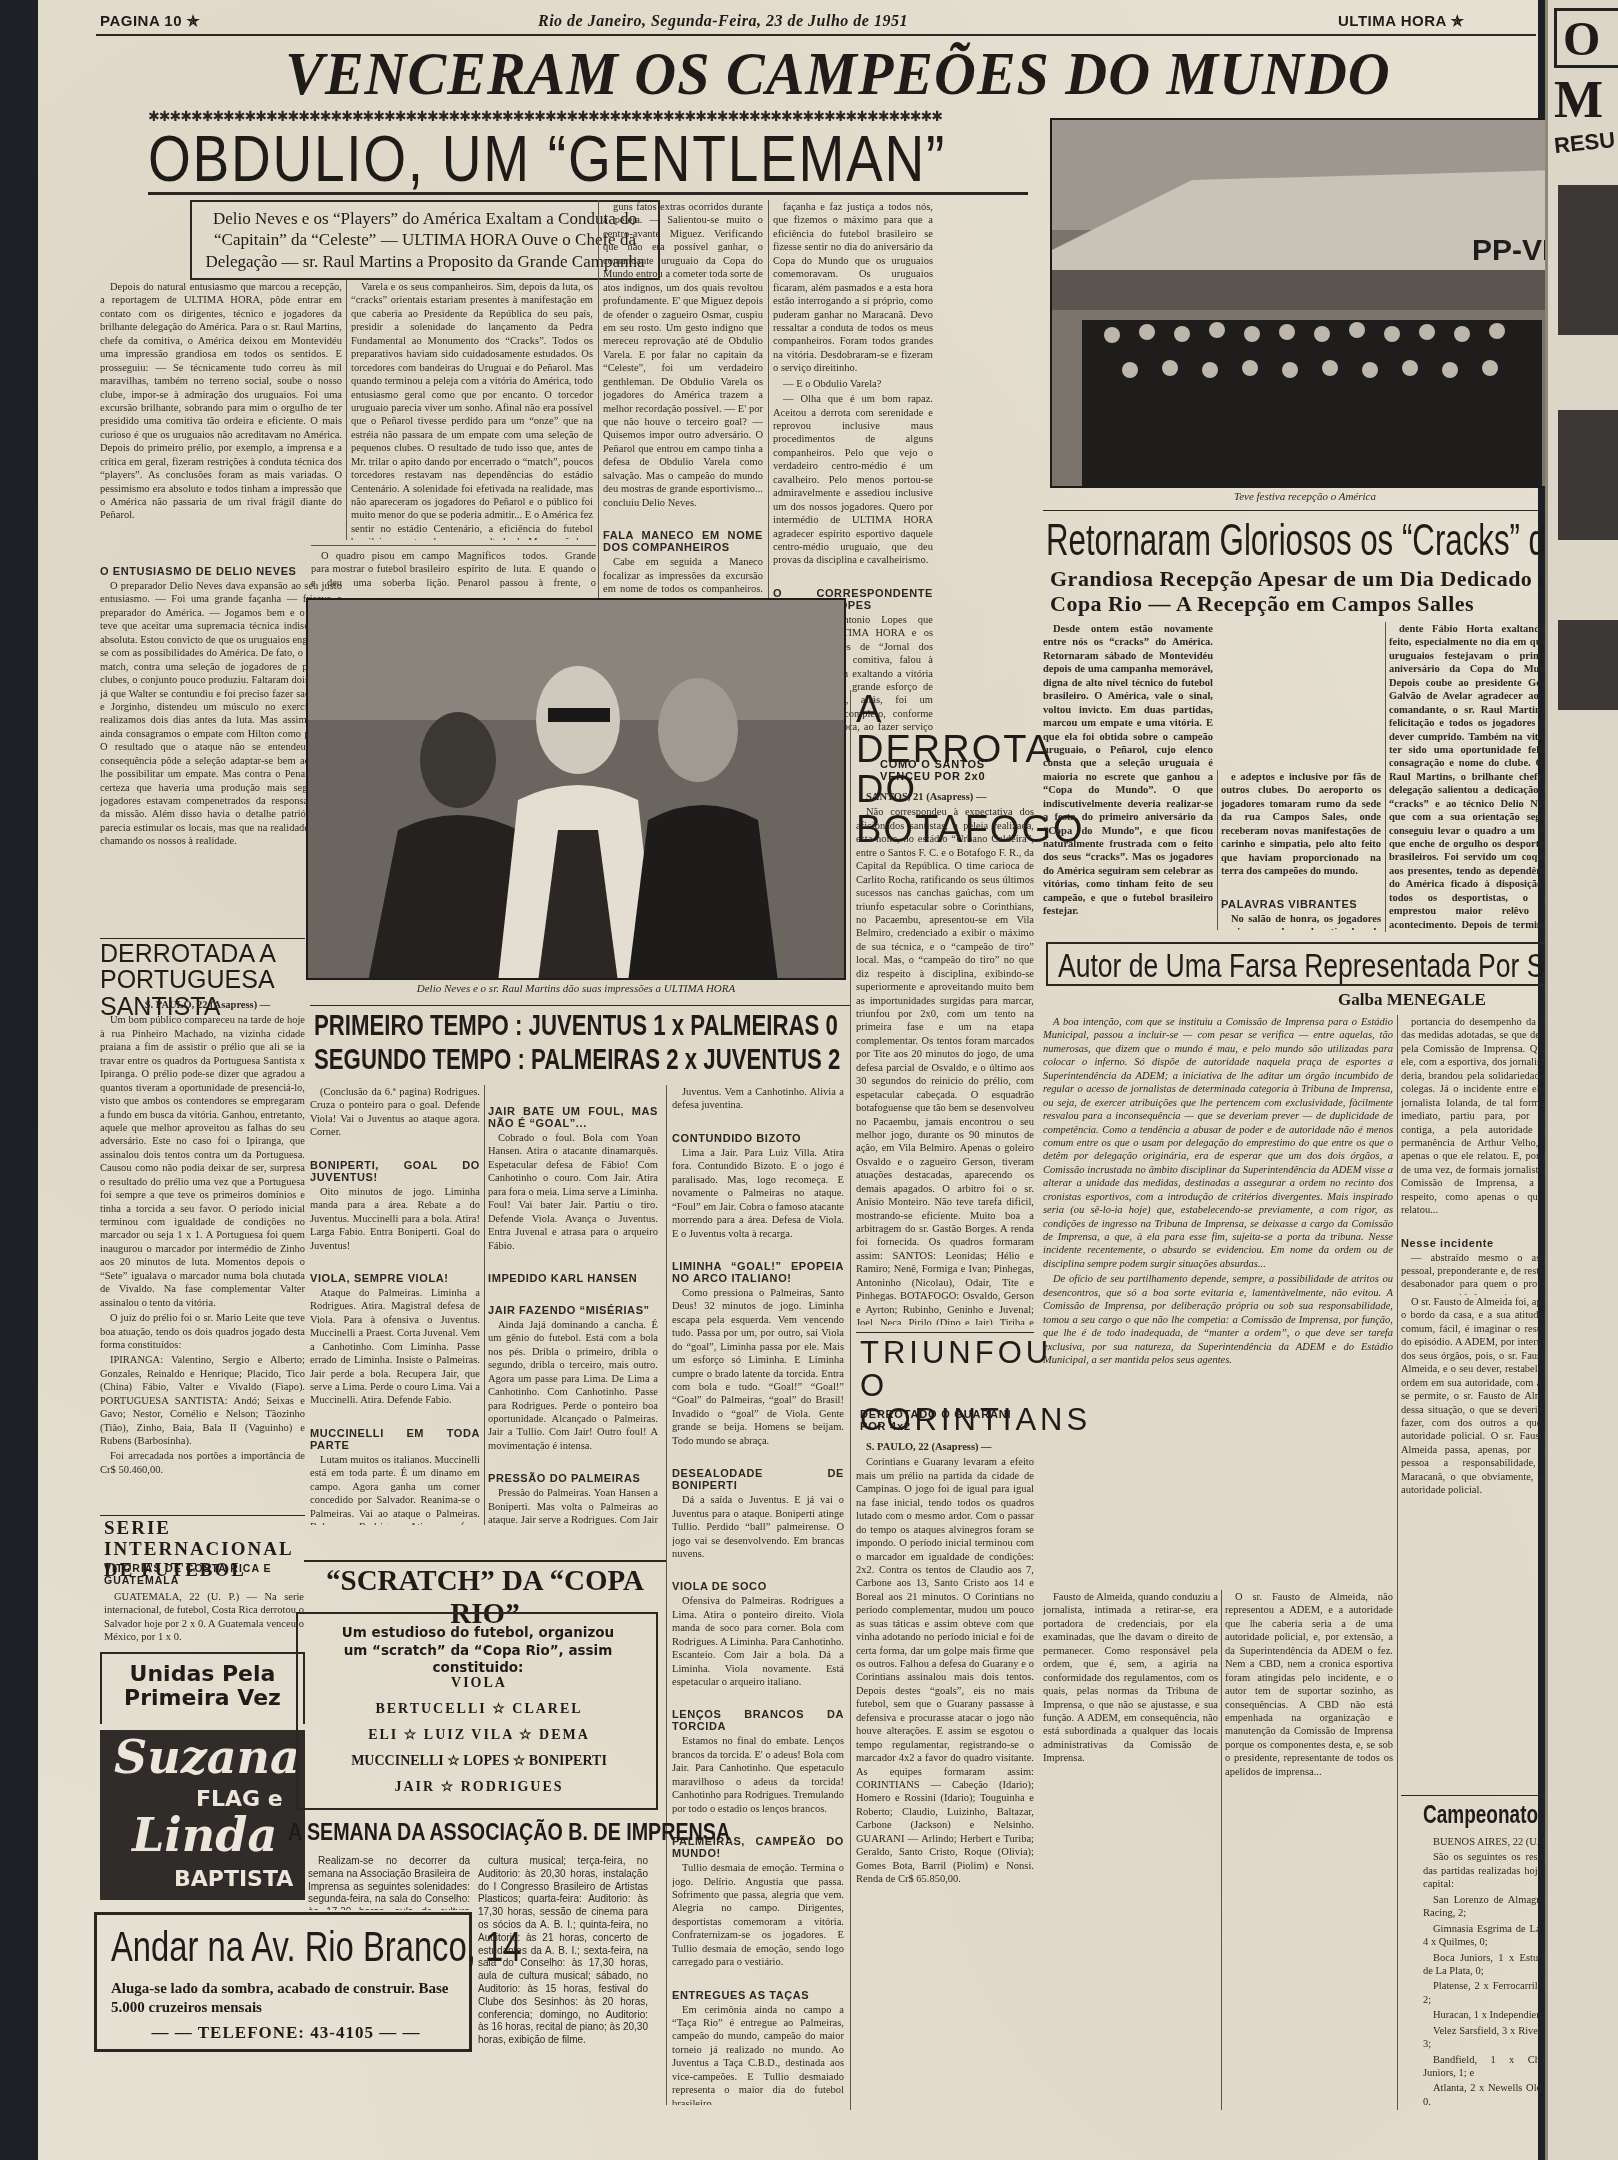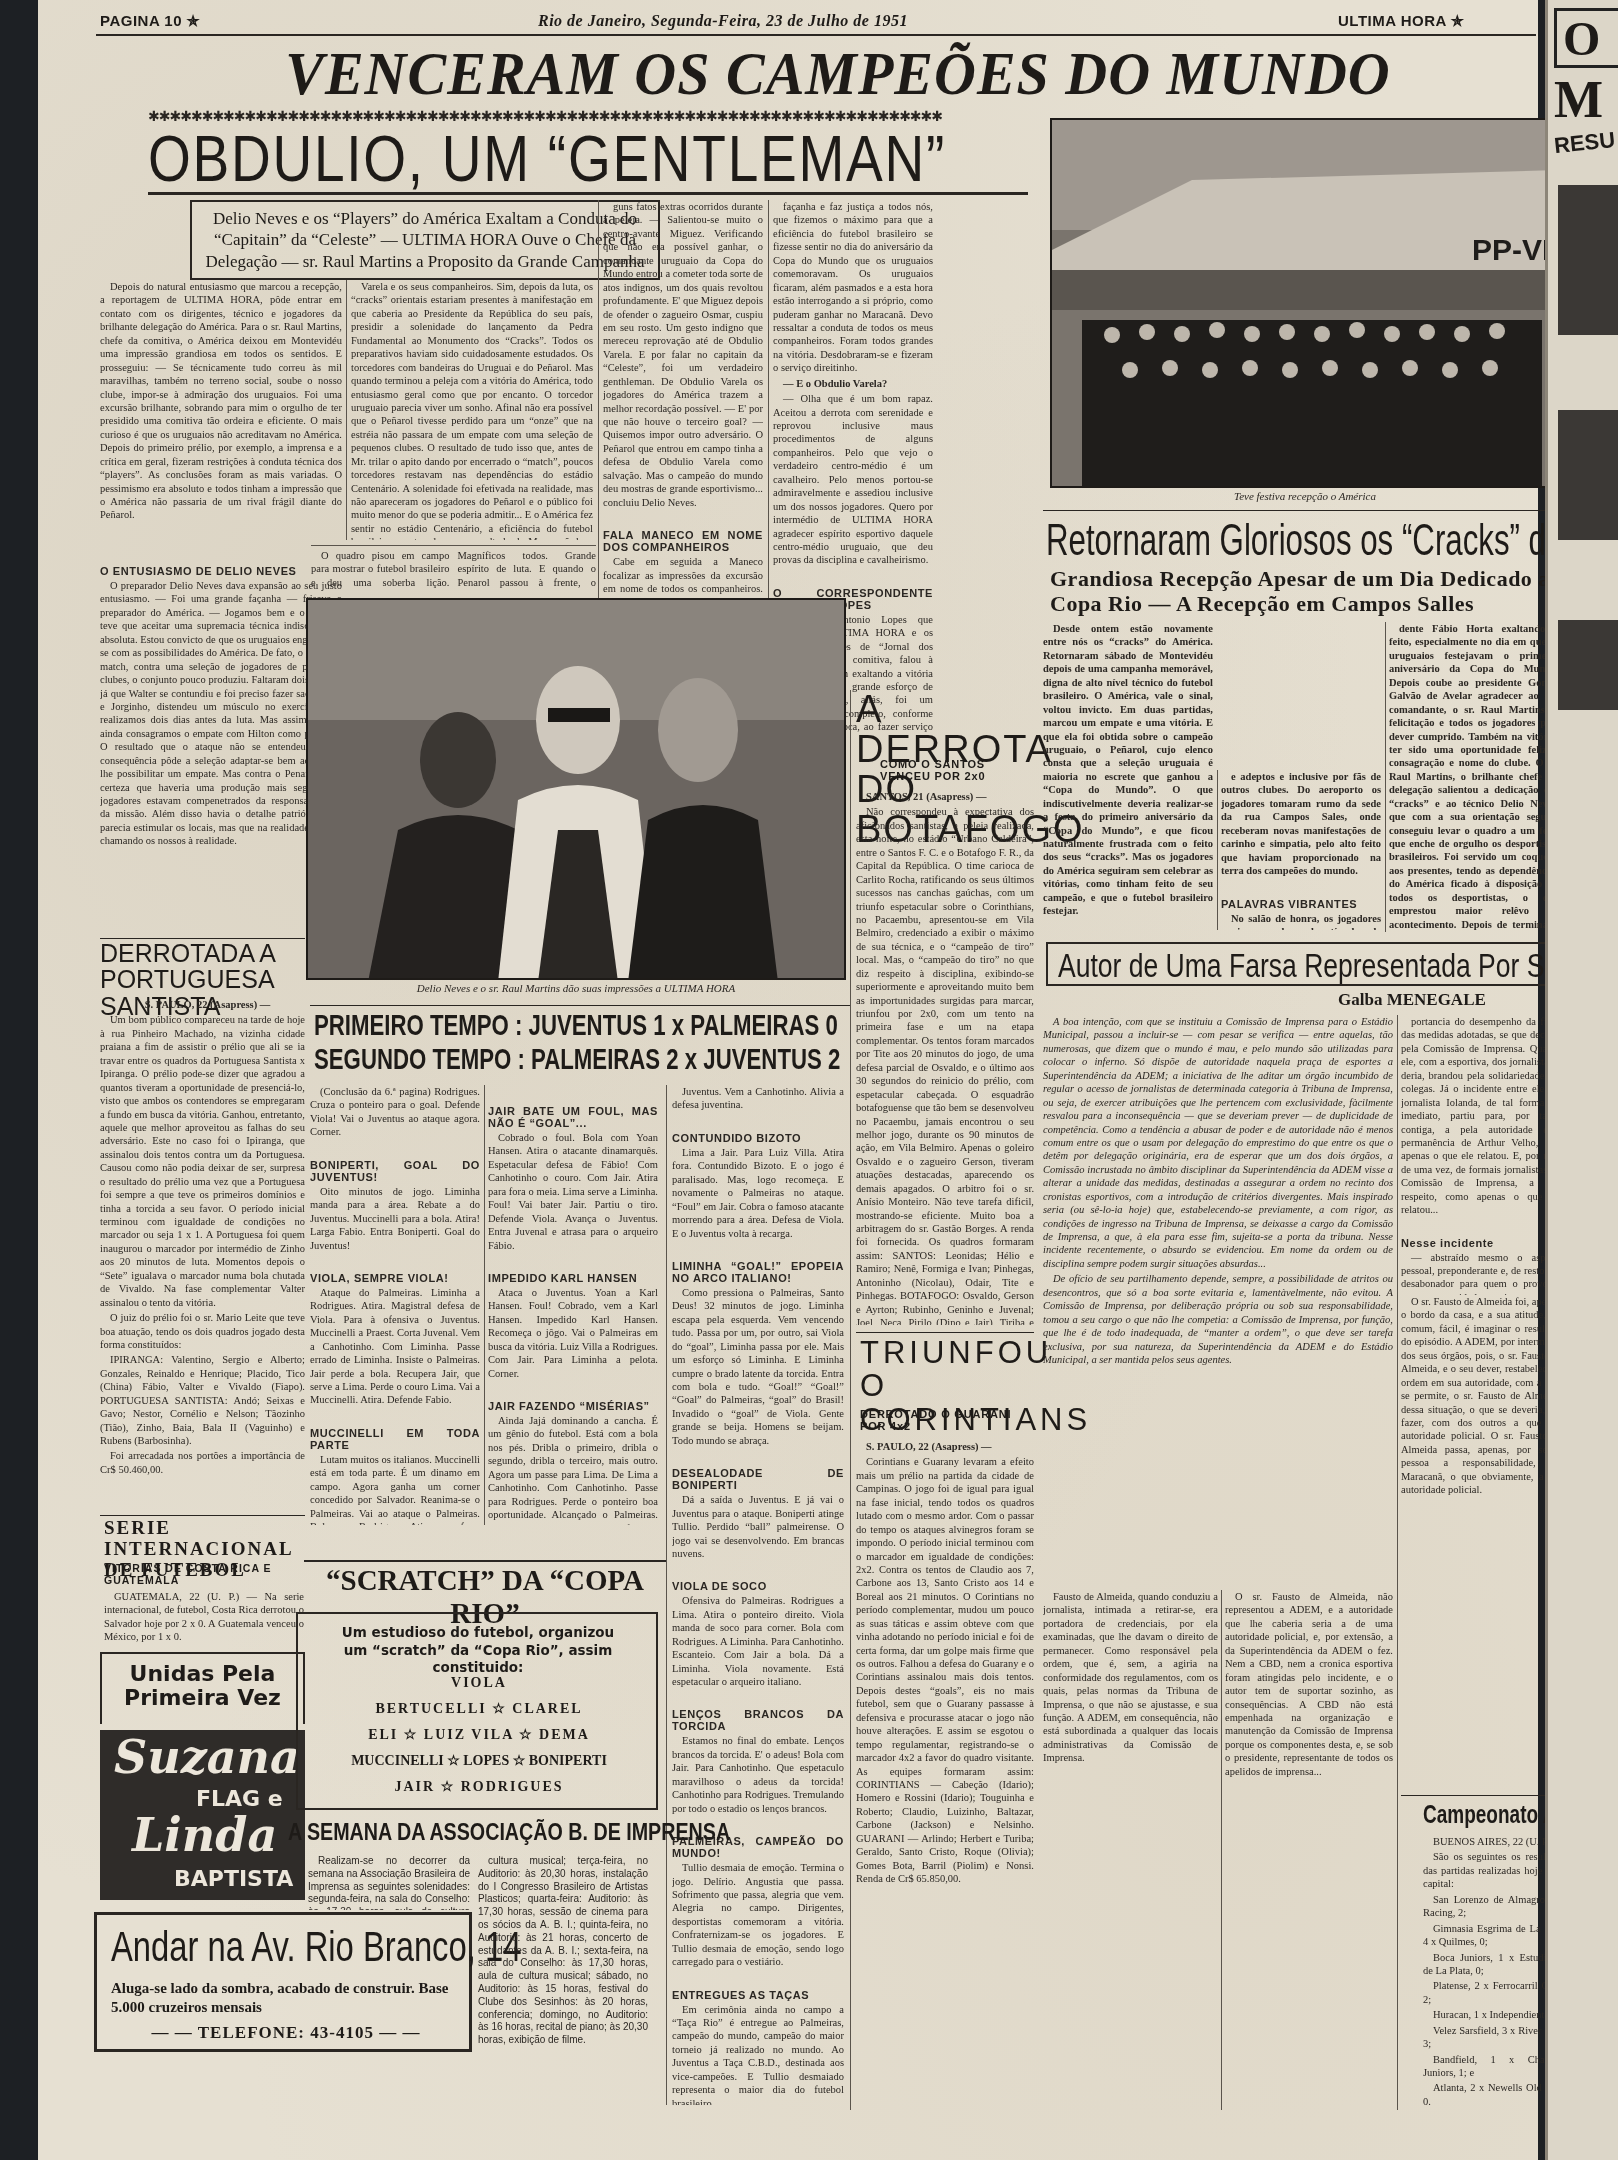--- a/index.html
+++ b/index.html
@@ -73,21 +73,21 @@
   </div>
   <div class="vrule" style="left:560px; top:200px; height:580px;"></div>
   <div class="col" style="left:565px; top:200px; width:160px; height:580px;">
     <p>guns fatos extras ocorridos durante a peleja. — Salientou-se muito o centro-avante Miguez. Verificando que não era possível ganhar, o comandante uruguaio da Copa do Mundo entrou a cometer toda sorte de atos indignos, um dos quais revoltou profundamente. E' que Miguez depois de ofender o zagueiro Osmar, cuspiu em seu rosto. Um gesto indigno que mereceu reprovação até de Obdulio Varela. E por falar no capitain da “Celeste”, foi um verdadeiro genthleman. De Obdulio Varela os jogadores do América trazem a melhor recordação possível. — E' por que não houve o terceiro goal? — Quisemos impor outro adversário. O Peñarol que entrou em campo tinha a defesa de Obdulio Varela como salvação. Mas o campeão do mundo deu mostras de grande esportivismo... concluiu Delio Neves.</p>
     <div class="sub">FALA MANECO EM NOME DOS COMPANHEIROS</div>
     <p>Cabe em seguida a Maneco focalizar as impressões da excursão em nome de todos os companheiros. E o “Saci do Irajá” esteve realmente exuberante. — Sabe lá o que é isso, vencer com o título de Obdulio Varela em seus próprios domínios! Que orgulho para nós!</p>
   </div>
   <div class="vrule" style="left:730px; top:200px; height:580px;"></div>
   <div class="col" style="left:735px; top:200px; width:160px; height:580px;">
     <p>façanha e faz justiça a todos nós, que fizemos o máximo para que a eficiência do futebol brasileiro se fizesse sentir no dia do aniversário da Copa do Mundo que os uruguaios comemoravam. Os uruguaios ficaram, além pasmados e a esta hora estão interrogando a si próprio, como puderam ganhar no Maracanã. Devo ressaltar a conduta de todos os meus companheiros. Foram todos grandes na vitória. Desdobraram-se e fizeram o serviço direitinho.</p>
-    <p style="font-weight:bold">— E o Obdulio Varela?</p>
+    <p style="font-weight:normal">— E o Obdulio Varela?</p>
     <p>— Olha que é um bom rapaz. Aceitou a derrota com serenidade e reprovou inclusive maus procedimentos de alguns companheiros. Pelo que vejo o verdadeiro centro-médio é um cavalheiro. Pelo menos portou-se admiravelmente e assediou inclusive um dos nossos jogadores. Quero por intermédio de ULTIMA HORA agradecer espírito esportivo daquele centro-médio uruguaio, que deu provas da disciplina e cavalheirismo.</p>
     <div class="sub">O CORRESPONDENTE ANTONIO LOPES</div>
     <p>O plaier Antonio Lopes que representou ULTIMA HORA e os nossos confrades de “Jornal dos Sports” junto à comitiva, falou à nossa reportagem exaltando a vitória do América e a grande esforço de Antonio Lopes, aliás, foi um correspondente completo, conforme se noticiou à época, ao fazer serviço de informações.</p>
   </div>
 
   <div class="col" style="left:62px; top:545px; width:242px; height:390px;">
     <div class="sub">O ENTUSIASMO DE DELIO NEVES</div>
     <p>O preparador Delio Neves dava expansão ao seu justo entusiasmo. — Foi uma grande façanha — frisava o preparador do América. — Jogamos bem e o Penarol teve que aceitar uma supremacia técnica indiscutível e absoluta. Estou convicto de que os uruguaios enganaram-se com as possibilidades do América. De fato, o primeiro match, contra uma seleção de jogadores de pequenos clubes, o conjunto pouco produziu. Faltaram dois pontas, já que Walter se contundiu e foi preciso fazer sacrifícios, e Jorginho, distendeu um músculo no exercício que realizamos dois dias antes da luta. Mas assim mesmo ainda consagramos o empate com Hilton como ponteiro. O resultado que o ataque não se entendeu. E em consequência pôde a seleção adaptar-se bem ao jogo e lhe possibilitar um empate. Mas contra o Penarol tinha certeza que haveria uma produção mais segura. Os jogadores estavam compenetrados da responsabilidade da missão. Além disso havia o detalhe patriótico que parecia estimular os locais, mas que na realidade acabou chamando os nossos à realidade.</p>
   </div>
 
@@ -154,21 +154,20 @@
     <div class="sub">VIOLA, SEMPRE VIOLA!</div>
     <p>Ataque do Palmeiras. Liminha a Rodrigues. Atira. Magistral defesa de Viola. Para à ofensiva o Juventus. Muccinelli a Praest. Corta Juvenal. Vem a Canhotinho. Com Liminha. Passe errado de Liminha. Insiste o Palmeiras. Jair perde a bola. Recupera Jair, que serve a Lima. Perde o couro Lima. Vai a Muccinelli. Atira. Defende Fabio.</p>
     <div class="sub">MUCCINELLI EM TODA PARTE</div>
     <p>Lutam muitos os italianos. Muccinelli está em toda parte. É um dinamo em campo. Agora ganha um corner concedido por Salvador. Reanima-se o Palmeiras. Vai ao ataque o Palmeiras. Bola com Rodrigues. Atira para fora. Passe de Praest. O ponteiro vadeia. Corta Juvenal. Vem a Luiz Villa. Serve a Canhotinho. Este para Jair. Perde. Vai o Palmeiras ao ataque.</p>
   </div>
   <div class="vrule" style="left:446px; top:1085px; height:440px;"></div>
   <div class="col" style="left:450px; top:1085px; width:170px; height:440px;">
     <div class="sub">JAIR BATE UM FOUL, MAS NÃO É “GOAL”...</div>
     <p>Cobrado o foul. Bola com Yoan Hansen. Atira o atacante dinamarquês. Espetacular defesa de Fábio! Com Canhotinho o couro. Com Jair. Atira para fora o meia. Lima serve a Liminha. Foul! Vai bater Jair. Partiu o tiro. Defende Viola. Avança o Juventus. Entra Juvenal e atrasa para o arqueiro Fábio.</p>
     <div class="sub">IMPEDIDO KARL HANSEN</div>
-    <p>Ataca o Juventus. Yoan a Karl Hansen. Foul! Cobrado, vem a Karl Hansen. Impedido Karl Hansen. Recomeça o jôgo. Vai o Palmeiras em busca da vitória. Luiz Villa a Rodrigues. Com Jair. Para Liminha a pelota. Corner.</p>
     <div class="sub">JAIR FAZENDO “MISÉRIAS”</div>
     <p>Ainda Jajá dominando a cancha. É um gênio do futebol. Está com a bola nos pés. Dribla o primeiro, dribla o segundo, dribla o terceiro, mais outro. Agora um passe para Lima. De Lima a Canhotinho. Com Canhotinho. Passe para Rodrigues. Perde o ponteiro boa oportunidade. Alcançado o Palmeiras. Jair a Tullio. Com Jair! Outro foul! A movimentação é intensa.</p>
     <div class="sub">PRESSÃO DO PALMEIRAS</div>
     <p>Pressão do Palmeiras. Yoan Hansen a Boniperti. Mas volta o Palmeiras ao ataque. Jair serve a Rodrigues. Com Jair novamente. Confusão na área.</p>
   </div>
   <div class="vrule" style="left:628px; top:1085px; height:1020px;"></div>
   <div class="col" style="left:634px; top:1085px; width:172px; height:1020px;">
     <p>Juventus. Vem a Canhotinho. Alivia a defesa juventina.</p>
     <div class="sub">CONTUNDIDO BIZOTO</div>
     <p>Lima a Jair. Para Luiz Villa. Atira fora. Contundido Bizoto. E o jogo é paralisado. Mas, logo recomeça. E novamente o Palmeiras no ataque. “Foul” em Jair. Cobra o famoso atacante morrendo para a área. Defesa de Viola. E o Juventus volta à recarga.</p>

